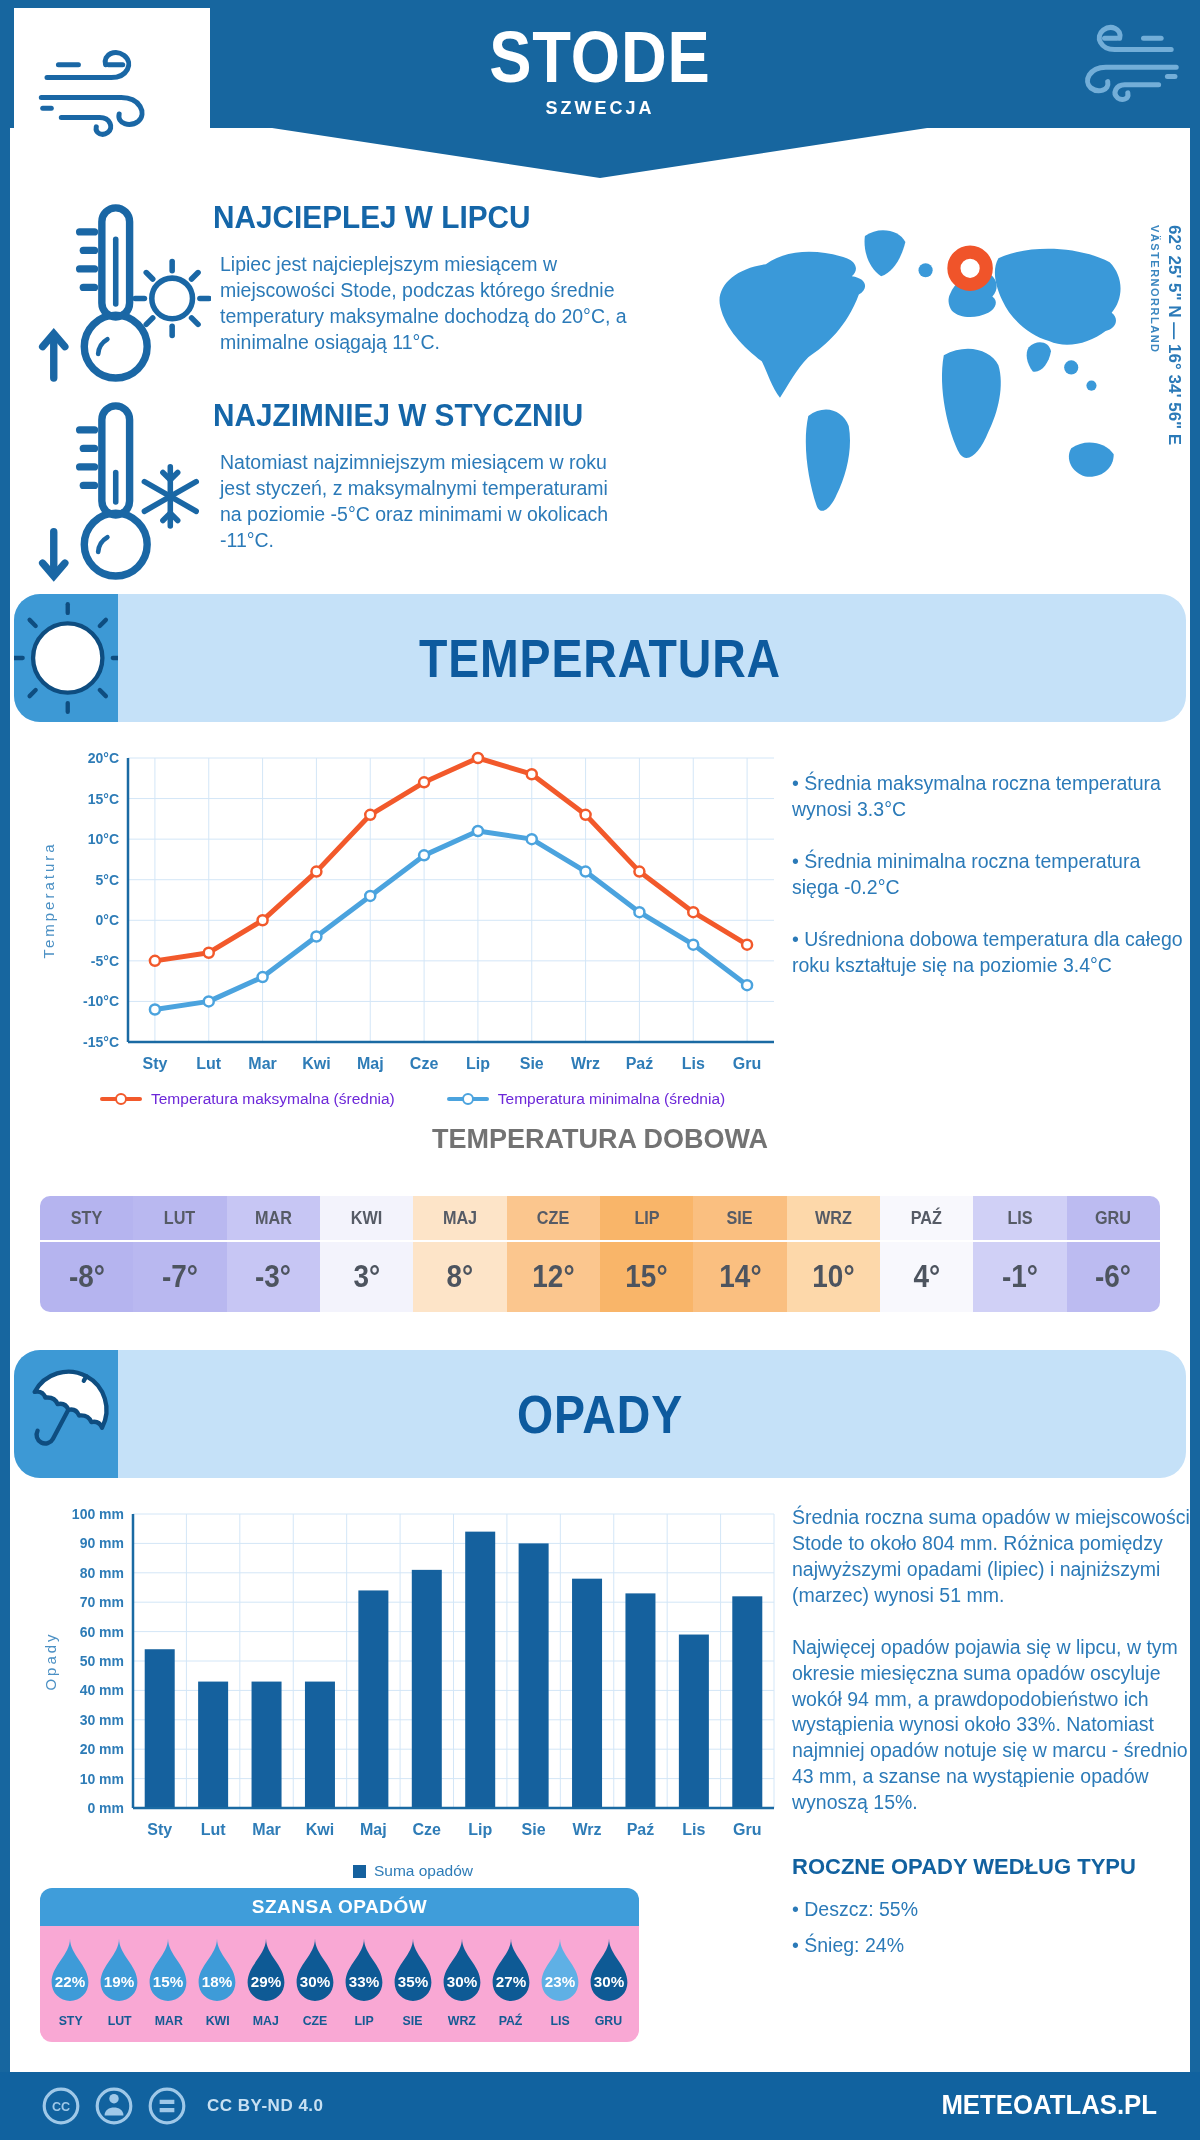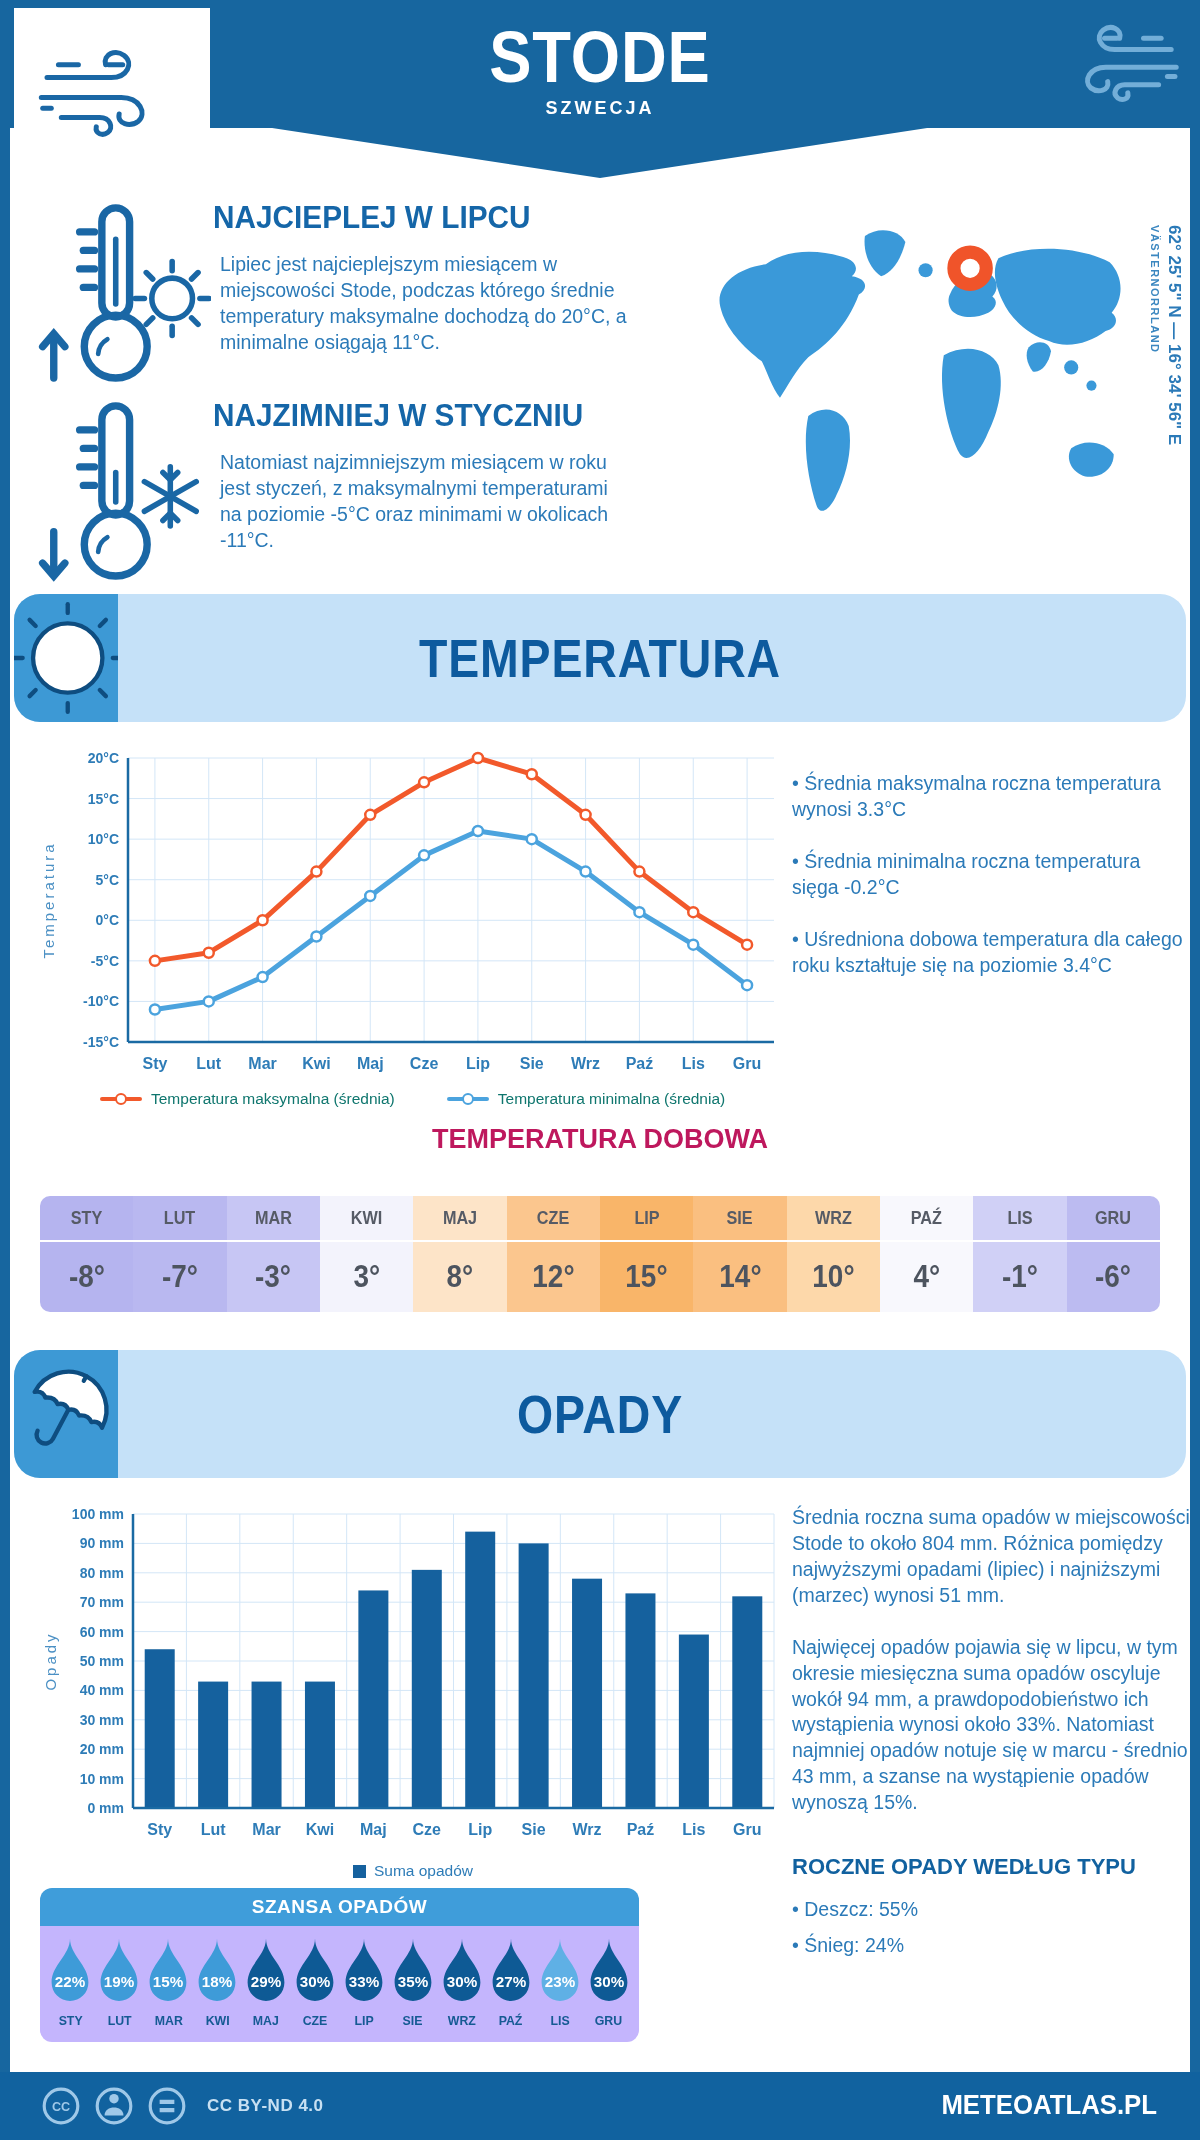--- a/index.html
+++ b/index.html
@@ -25,49 +25,49 @@
   .coords .c1{writing-mode:vertical-rl;font-size:11px;font-weight:bold;letter-spacing:1.5px;color:#3b87c0;}
   .coords .c2{writing-mode:vertical-rl;font-size:17px;font-weight:bold;color:#2b7ab8;}
   
   .banner{position:absolute;left:14px;width:1172px;height:128px;background:#c5e1f8;border-radius:26px;}
   .banner .tab{position:absolute;left:0;top:0;width:104px;height:128px;background:#3d99d5;
                border-radius:26px 0 0 26px;display:flex;align-items:center;justify-content:center;overflow:hidden;}
   .banner .btitle{position:absolute;left:0;top:0;width:100%;height:128px;line-height:128px;text-align:center;
                   font-size:54px;font-weight:bold;color:#0d5a9e;transform:scaleX(.86);letter-spacing:1px;}
   
   .legend{position:absolute;left:100px;top:1090px;display:flex;gap:52px;align-items:center;
-          font-size:15.5px;color:#0f766e;}
+          font-size:15.5px;color:#6d28d9;}
   .lg-item{display:flex;align-items:center;gap:9px;}
   .glyph{position:relative;width:42px;height:14px;}
   .glyph .line{position:absolute;left:0;top:5px;width:42px;height:4px;border-radius:2px;background:var(--c);}
   .glyph .dot{position:absolute;left:15px;top:1px;width:8px;height:8px;border:2.5px solid var(--c);
               background:#fff;border-radius:50%;}
   .dobowa{position:absolute;left:0;top:1124px;width:100%;text-align:center;
-          font-size:27px;font-weight:bold;color:#be185d;}
+          font-size:27px;font-weight:bold;color:#737373;}
   
   .col-head{font-size:22px;font-weight:bold;color:#11619f;}
   .col-text{position:absolute;left:792px;width:400px;font-size:19.5px;line-height:1.33;color:#2b7ab8;}
   .col-text p{margin:0 0 26px 0;}
   .bullet{margin-top:26px;}
   
   .mtable{position:absolute;left:40px;top:1196px;width:1120px;border-radius:10px;overflow:hidden;
           display:flex;}
   .mcol{flex:1;text-align:center;}
   .mcol .mh{height:44px;line-height:44px;font-size:18px;font-weight:bold;color:#565b66;
             border-bottom:2px solid #fff;}
   .mcol .mv{height:70px;line-height:70px;font-size:31px;font-weight:bold;color:#4d545f;}
   .mcol .mh span,.mcol .mv span{display:inline-block;transform:scaleX(.9);}
   
   .plegend{position:absolute;left:38px;top:1862px;width:750px;text-align:center;font-size:15.5px;color:#2e7cb7;}
   .plegend .sq{display:inline-block;width:13px;height:13px;vertical-align:-2px;margin-right:8px;}
   
   .chance{position:absolute;left:40px;top:1888px;width:599px;border-radius:12px;overflow:hidden;}
   .chance .cbar{height:38px;line-height:38px;background:#3f9dda;color:#fff;text-align:center;
                 font-size:19px;font-weight:bold;letter-spacing:.5px;}
-  .chance .cbody{background:#c4b5fd;padding:10px 6px 14px 6px;display:flex;}
+  .chance .cbody{background:#f9a8d4;padding:10px 6px 14px 6px;display:flex;}
   .drop-cell{flex:1;display:flex;flex-direction:column;align-items:center;}
   .drop-cell .dmon{margin-top:3px;font-size:13px;font-weight:bold;color:#155a93;transform:scaleX(.95);}
   
   .footer{position:absolute;left:0;top:2072px;width:1200px;height:68px;background:#11629f;z-index:2;}
   .cc-row{position:absolute;left:40px;top:13px;display:flex;align-items:center;gap:11px;}
   .cc-license{font-size:17px;font-weight:bold;color:#c8e0f2;letter-spacing:.5px;margin-left:8px;}
   .site{position:absolute;right:34px;top:17px;font-size:28px;font-weight:bold;color:#fff;transform:scaleX(.92);}
   svg text{font-family:"Liberation Sans",sans-serif;}
 </style>
 </head>

